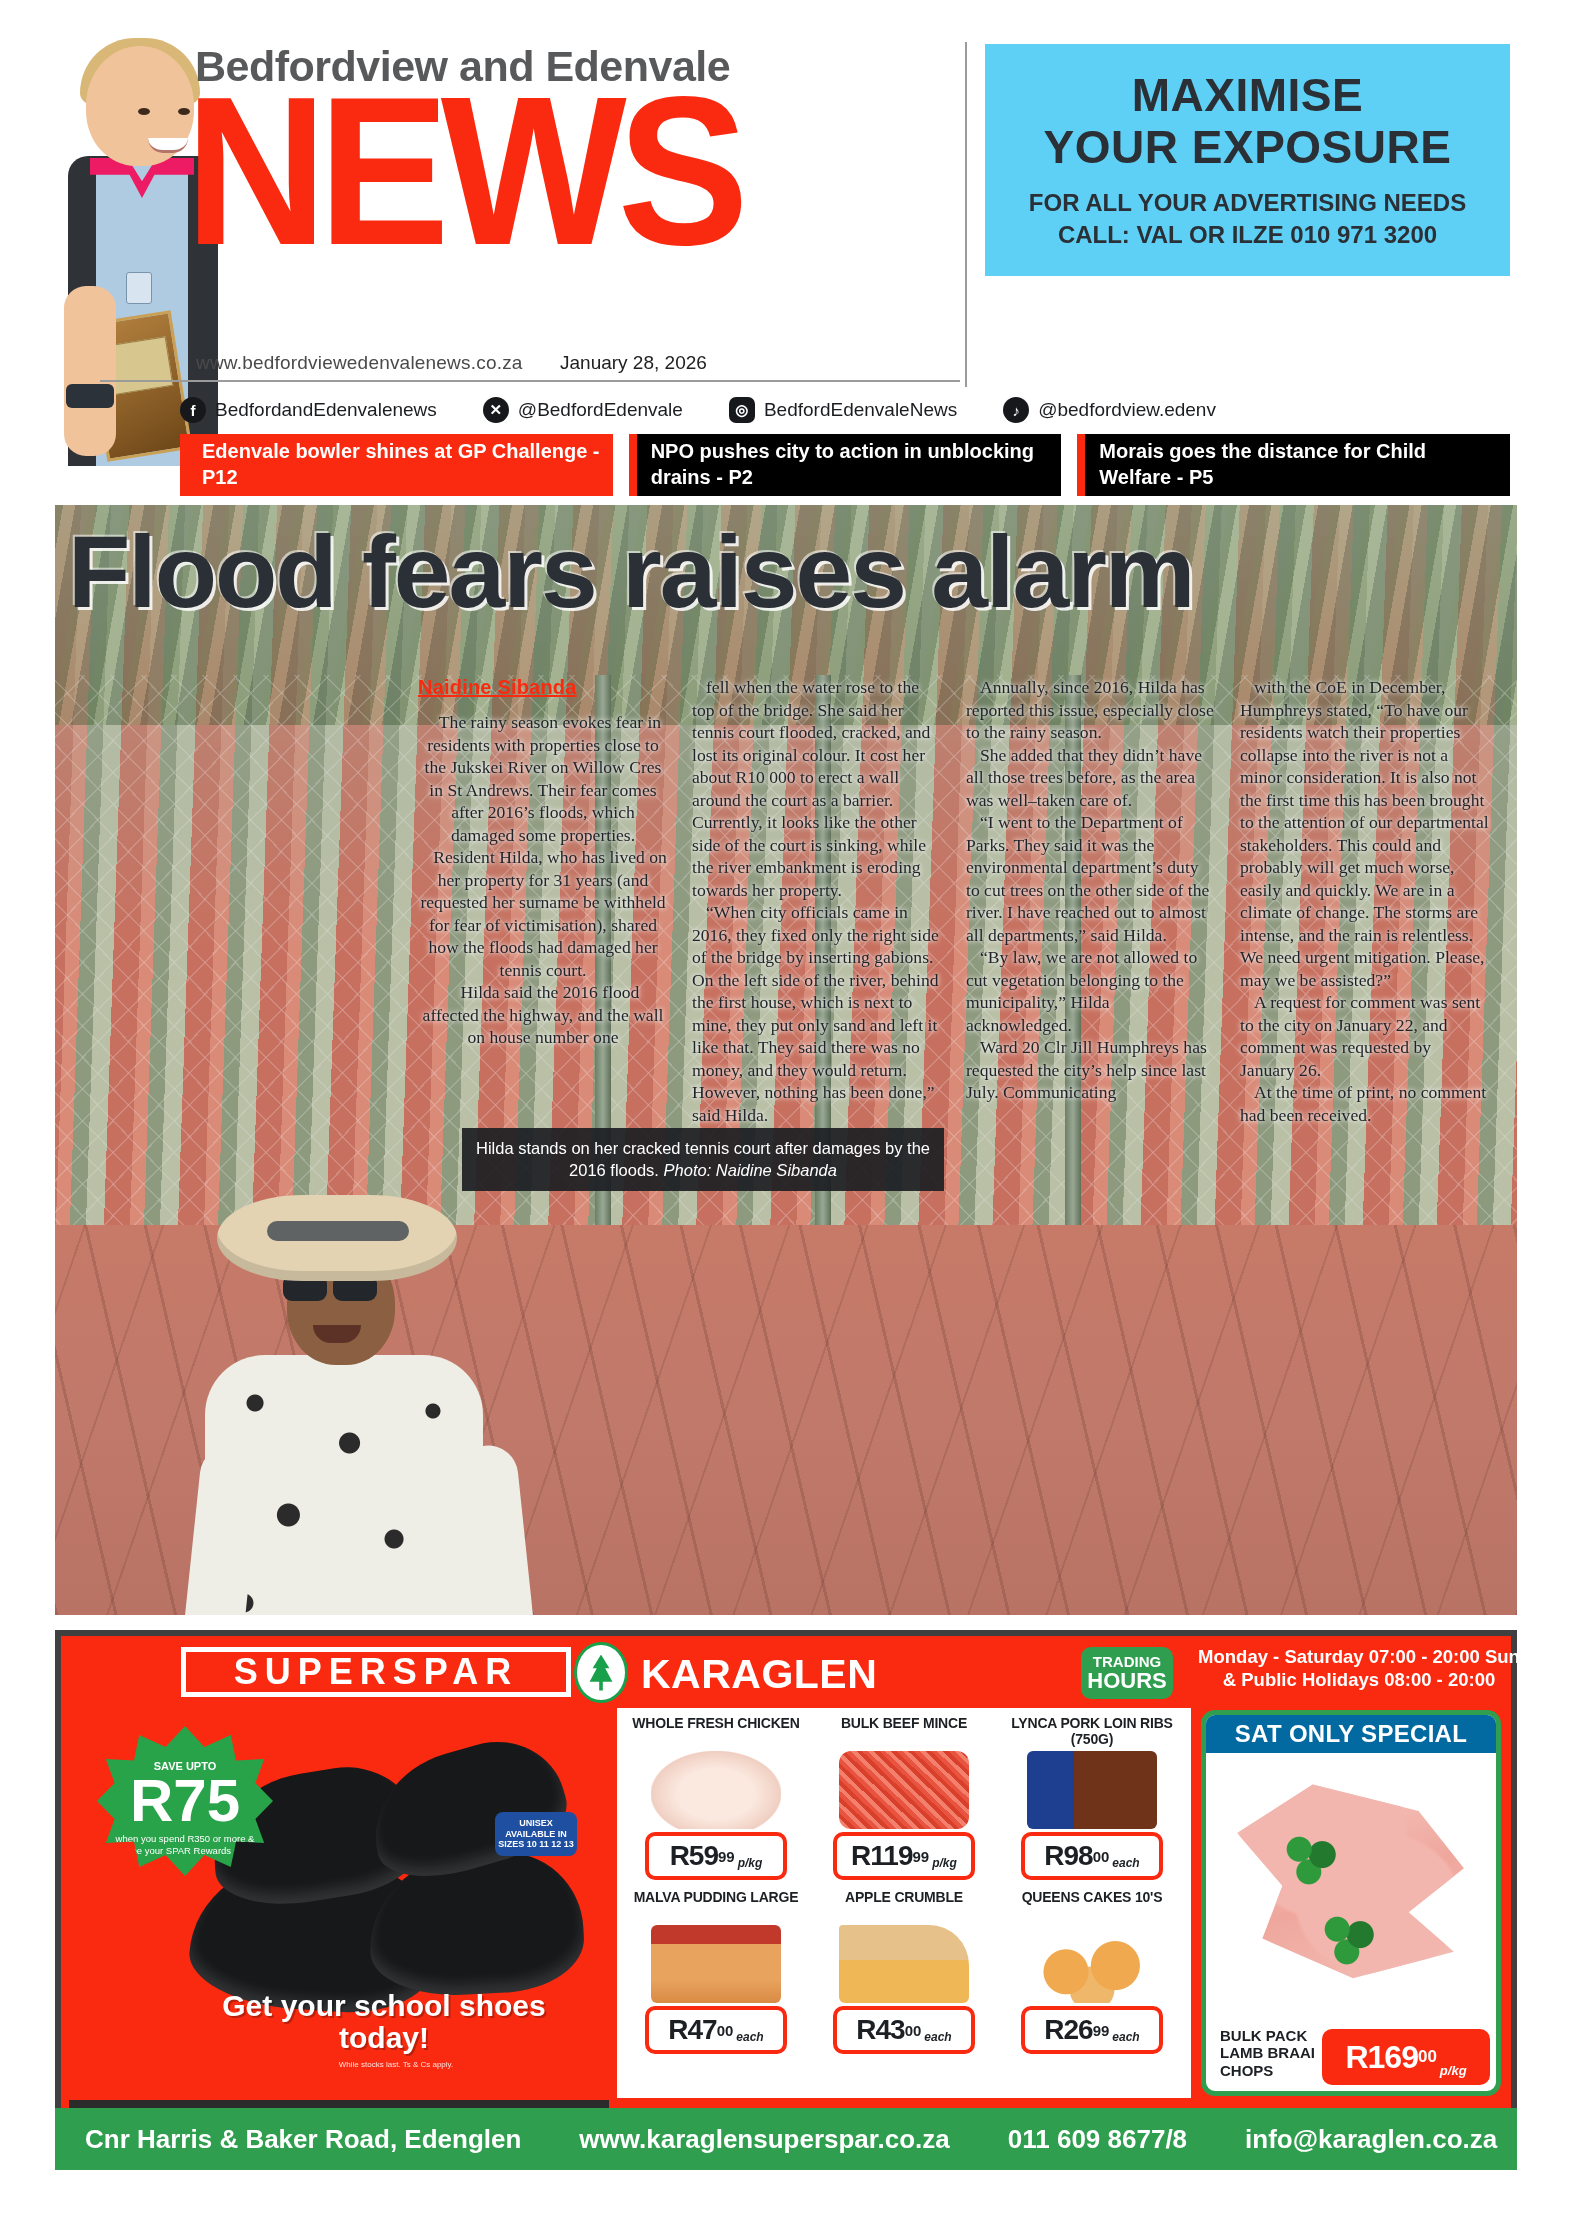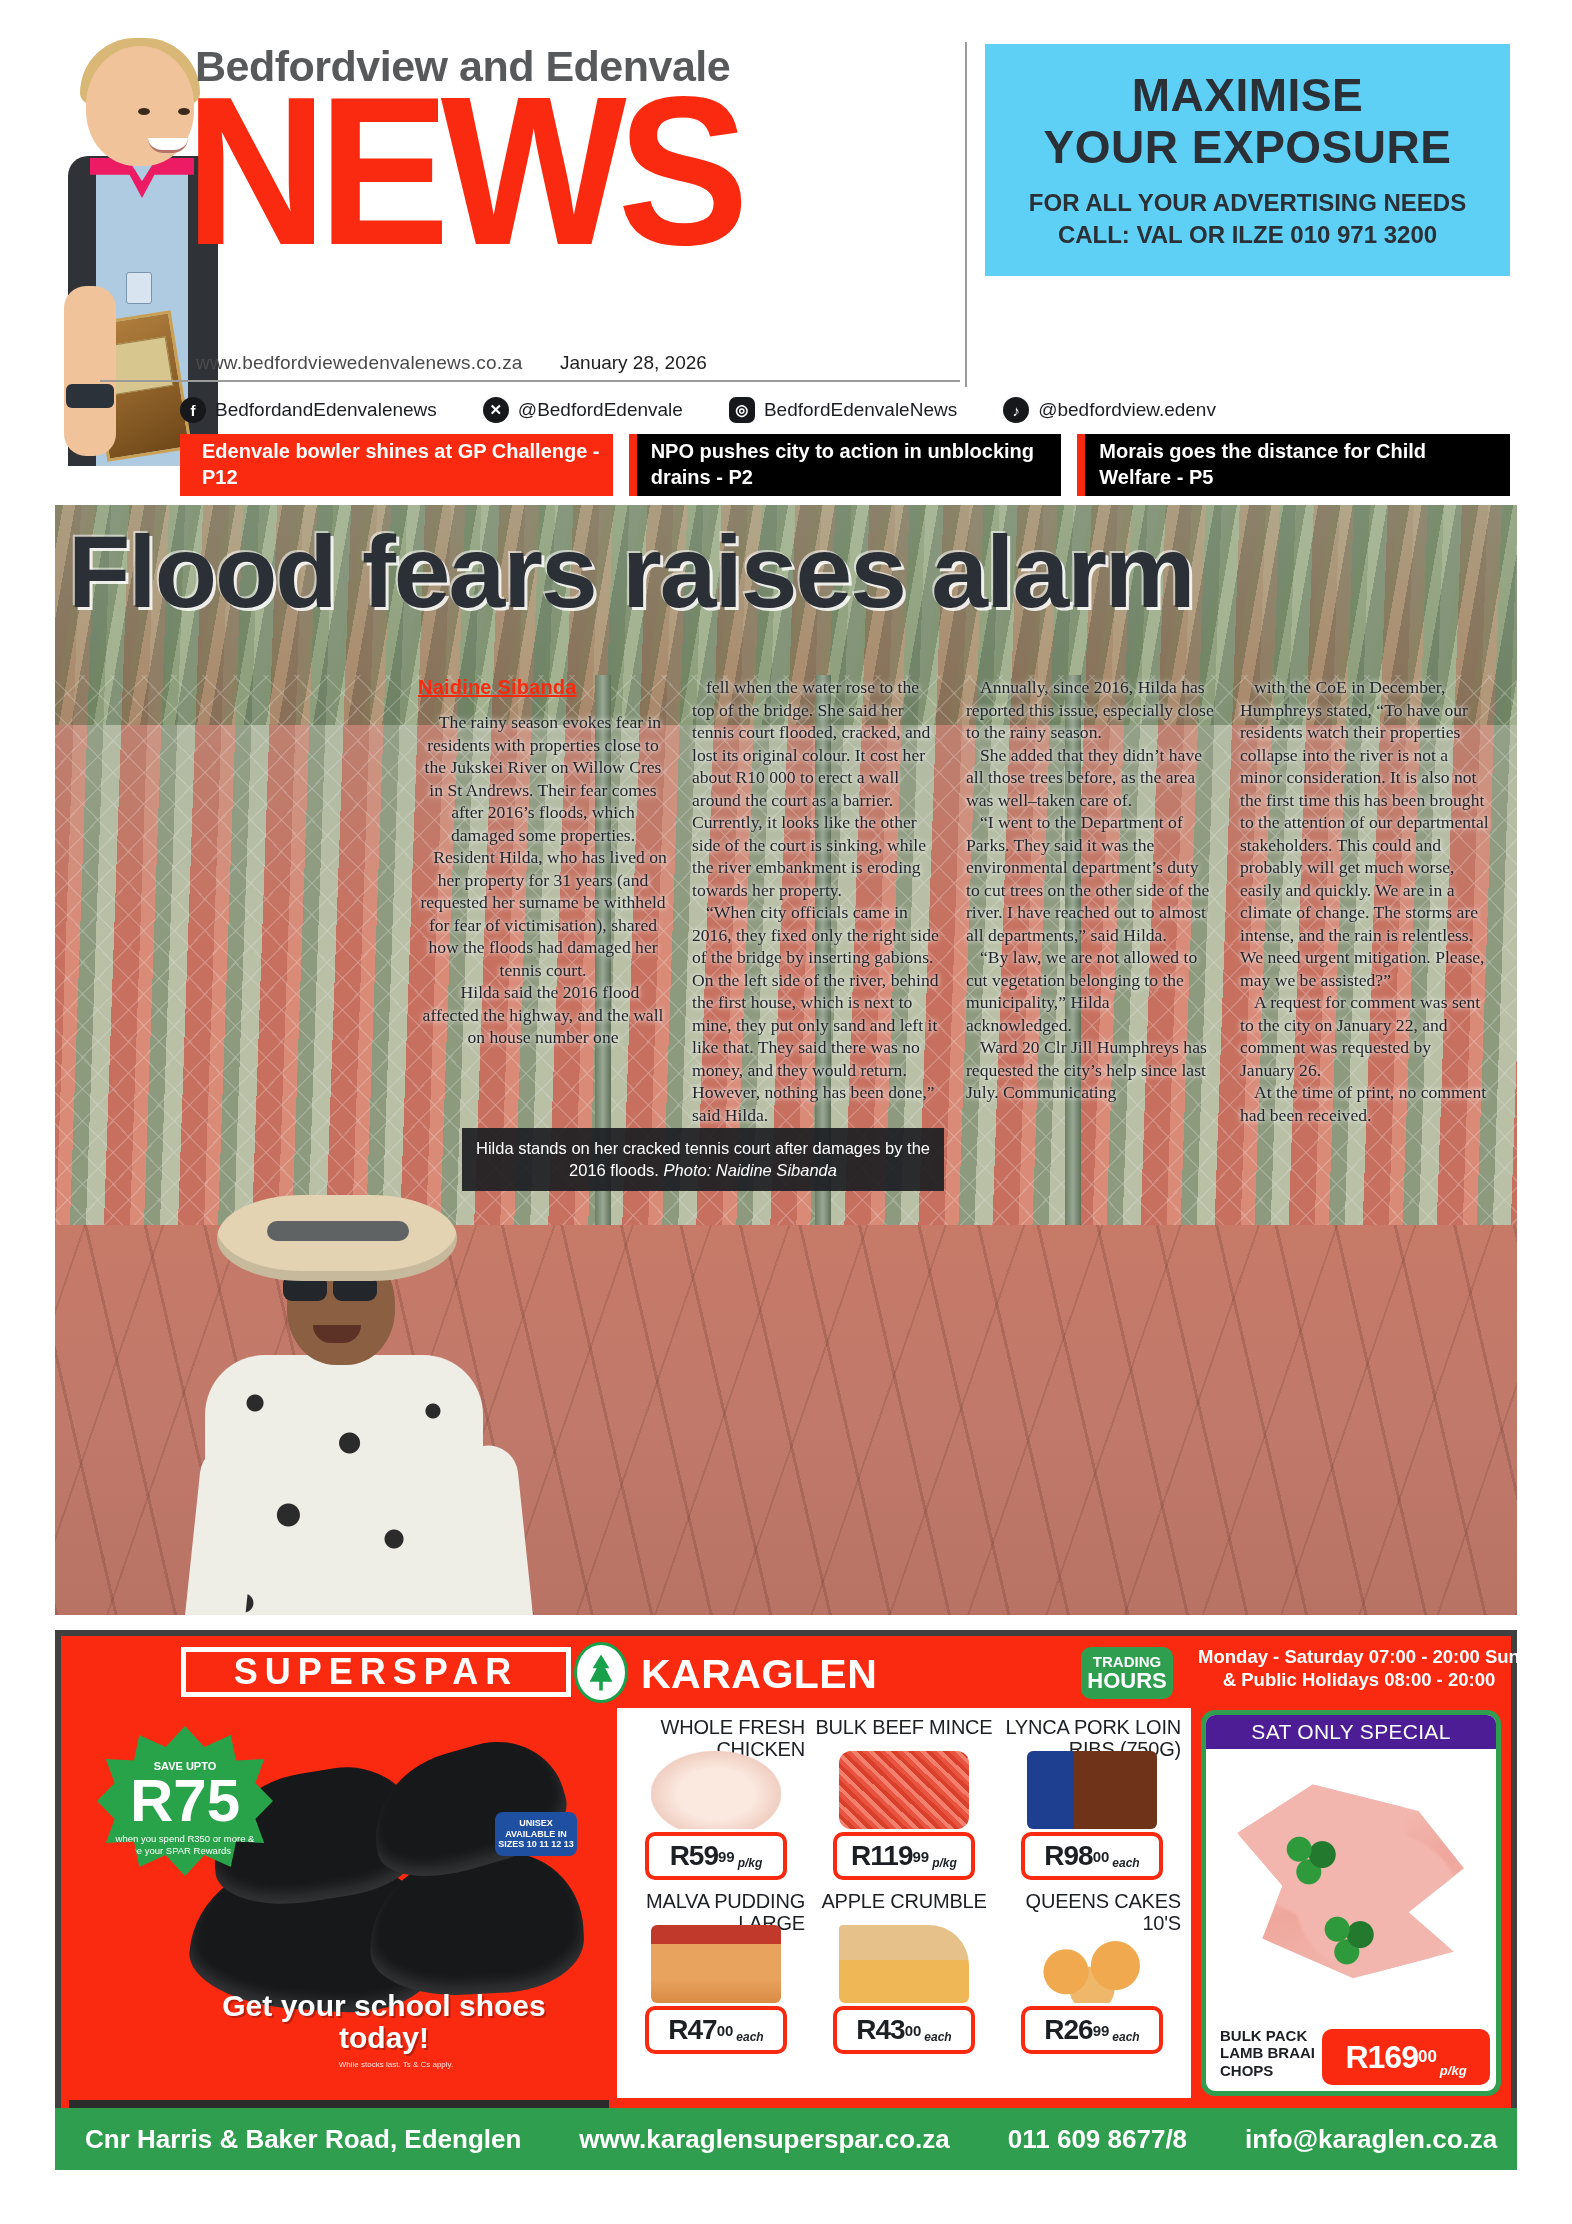--- a/index.html
+++ b/index.html
@@ -266,41 +266,41 @@
     position:absolute; left:150px; top:282px; width:330px;
     color:#fff; font-size:30px; font-weight:900; line-height:1.06; text-align:center;
     text-shadow:2px 2px 0 rgba(0,0,0,.25);
   }
   .shoes-fine { position:absolute; left:212px; top:352px; width:230px; color:#fff; font-size:8px; text-align:center; opacity:.85;}
 
   .products-panel { flex:1; background:#fff; position:relative; padding:8px 10px; }
   .prow { display:flex; gap:10px; height:168px; }
   .prow + .prow { margin-top:6px; }
   .prod { flex:1; display:flex; flex-direction:column; align-items:center; }
-  .pname { font-size:20px; font-weight:400; color:#1c1f23; text-align:right; line-height:1.12; height:34px; letter-spacing:-.2px;}
+  .pname { font-size:14px; font-weight:700; color:#1c1f23; text-align:center; line-height:1.12; height:34px; letter-spacing:-.2px;}
   .pimg { width:130px; height:78px; margin:1px 0 3px; border-radius:6px; }
   .pimg.chicken { background:radial-gradient(ellipse at 50% 55%, #fbe8df 0 42%, #f0cfc2 70%, rgba(255,255,255,0) 72%); }
   .pimg.mince { background:repeating-linear-gradient(44deg,#e8543f 0 4px,#f2806c 4px 8px,#d9402c 8px 12px); border-radius:12px; }
   .pimg.ribs { background:linear-gradient(90deg,#1e3f8f 0 36%, #6e3318 36% 100%); }
   .pimg.malva { background:linear-gradient(180deg,#c0392b 0 24%, #e8a35f 24% 70%, #d98b43 100%); }
   .pimg.crumble { background:linear-gradient(180deg,#e6c189 0 45%, #f0b757 45% 100%); border-radius:4px 40px 6px 6px;}
   .pimg.queens { background:radial-gradient(circle at 30% 60%, #f0a94e 0 22px, rgba(0,0,0,0) 23px), radial-gradient(circle at 68% 52%, #f0a94e 0 24px, rgba(0,0,0,0) 25px), radial-gradient(circle at 50% 82%, #efb76a 0 22px, rgba(0,0,0,0) 23px); }
   .pprice {
     width:142px; height:48px; border:4px solid #fa2a10; border-radius:10px;
     display:flex; align-items:center; justify-content:center; background:#fff;
   }
   .pprice .amt { font-size:28px; font-weight:900; color:#1c1f23; letter-spacing:-1px;}
   .pprice .cents { font-size:15px; font-weight:900; color:#1c1f23; vertical-align:super; }
   .pprice .unit { font-size:12px; font-style:italic; font-weight:700; color:#1c1f23; align-self:flex-end; margin:0 0 6px 3px;}
 
   .sat-panel {
     width:300px; background:#fff; border:5px solid #2f9e4f; border-radius:14px;
     position:relative; overflow:hidden; margin:2px 2px;
   }
-  .sat-title { background:#4c1d95; color:#fff; font-size:21px; font-weight:400; text-align:center; padding:5px 0; letter-spacing:.3px;}
+  .sat-title { background:#0369a1; color:#fff; font-size:24px; font-weight:700; text-align:center; padding:5px 0; letter-spacing:.3px;}
   .sat-meat { position:absolute; left:16px; top:52px; width:252px; height:220px;
     background:
       radial-gradient(ellipse at 40% 30%, #f3b6ae 0 38%, rgba(0,0,0,0) 40%),
       radial-gradient(ellipse at 62% 62%, #f3b6ae 0 36%, rgba(0,0,0,0) 38%),
       linear-gradient(160deg,#f7d6d0,#efa79d 55%,#f3c2ba);
     clip-path: polygon(6% 30%, 36% 8%, 78% 20%, 96% 46%, 74% 66%, 92% 84%, 52% 96%, 16% 78%, 24% 54%);
   }
   .sat-parsley{position:absolute; width:64px; height:54px; background:radial-gradient(circle at 30% 30%, #2f9a3c 0 12px, rgba(0,0,0,0) 13px), radial-gradient(circle at 66% 40%, #237a2e 0 13px, rgba(0,0,0,0) 14px), radial-gradient(circle at 45% 72%, #2f9a3c 0 12px, rgba(0,0,0,0) 13px);}
   .sat-parsley.a{left:74px; top:118px;} .sat-parsley.b{left:112px; top:198px;}
   .sat-name { position:absolute; left:14px; bottom:12px; width:112px; font-size:15px; font-weight:900; color:#1c1f23; line-height:1.16;}

